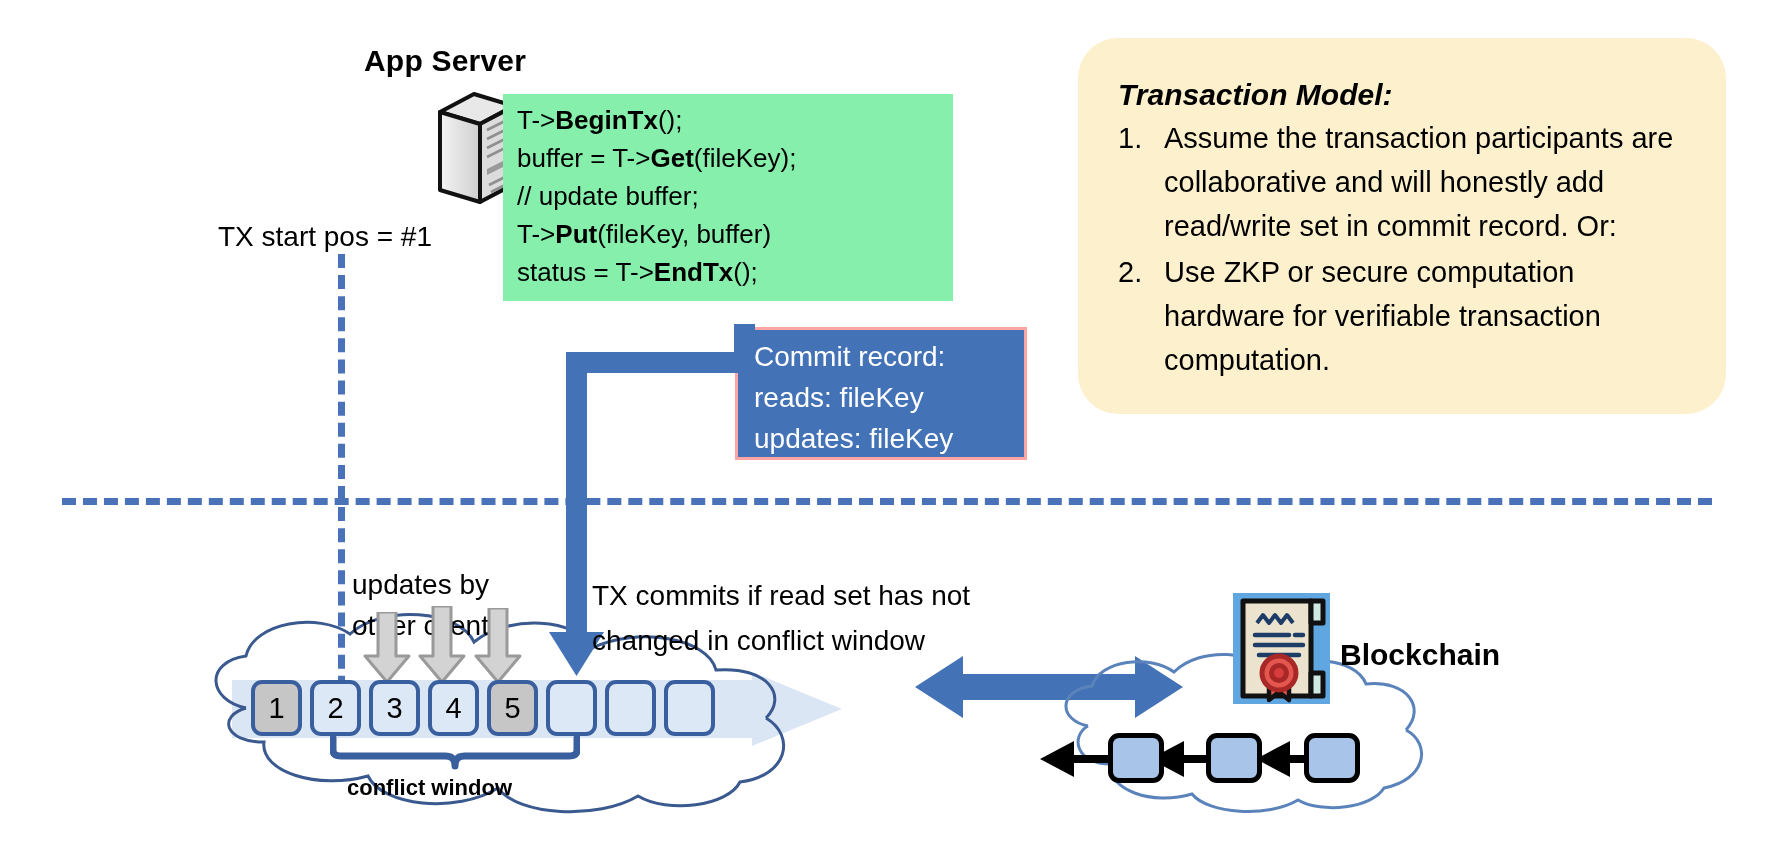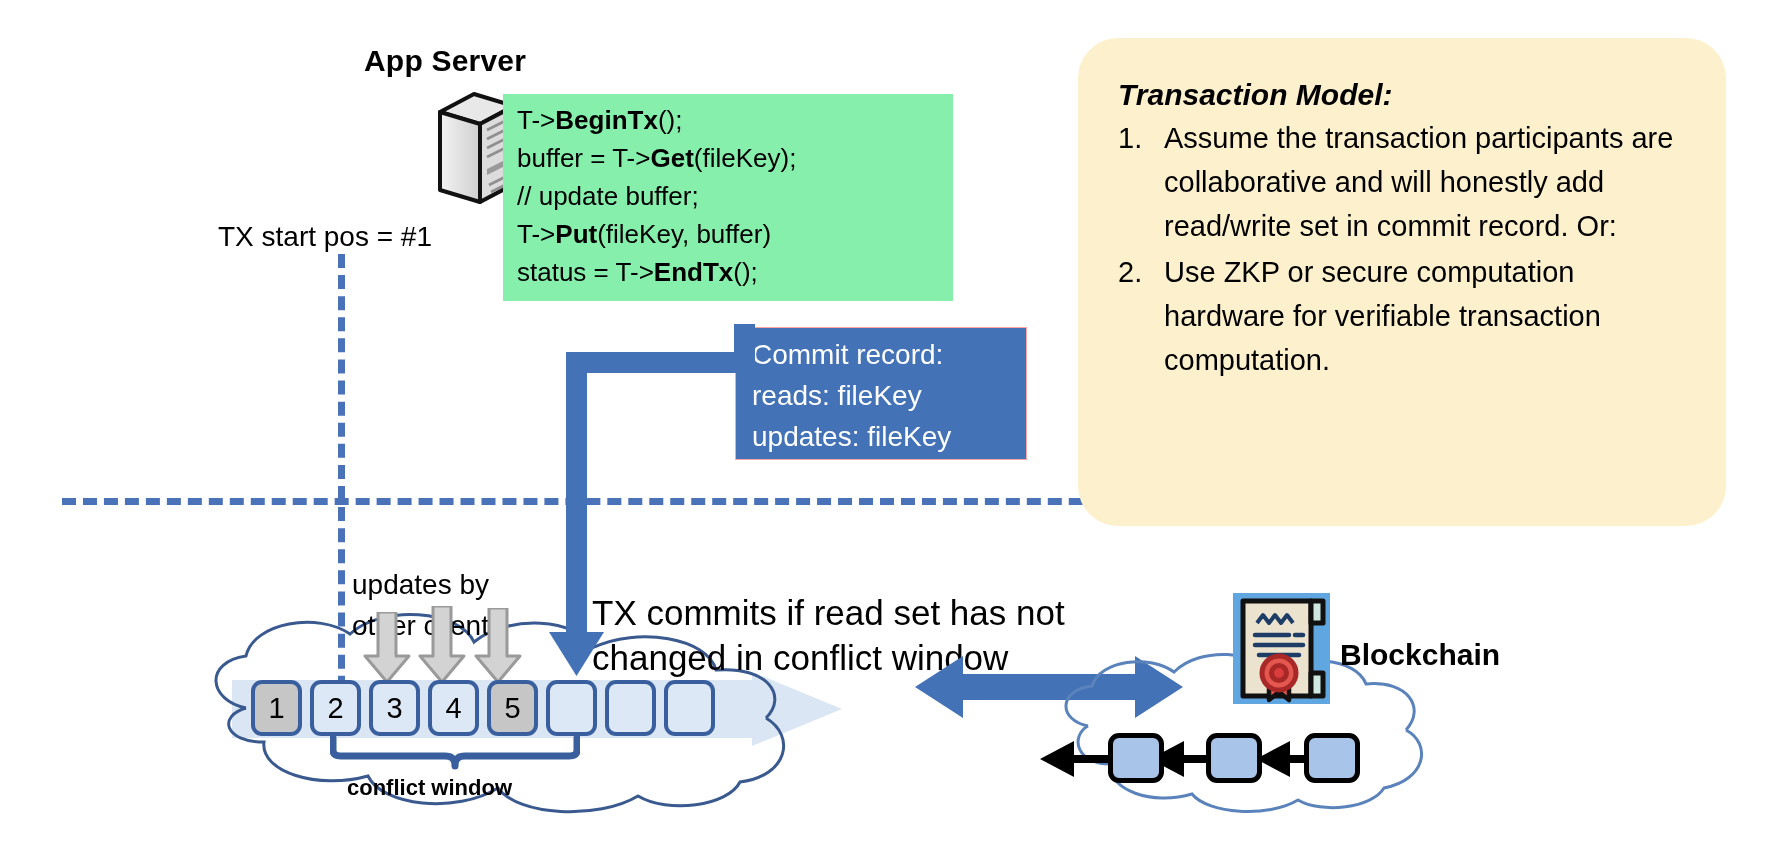--- a/index.html
+++ b/index.html
@@ -73,35 +73,35 @@
     left: 62px; top: 498px;
     width: 1650px; height: 0;
     border-top: 7px dashed #4a72b8;
   }
 
   
   #commit-record {
     left: 735px; top: 327px;
     width: 292px; height: 133px;
     background: #4472b6;
-    border: 1px solid #fca5a5;
+    border: 3px solid #fca5a5;
     box-sizing: border-box;
     padding: 6px 0 0 16px;
   }
   #commit-record div {
     color: #ffffff;
     font-size: 28px;
     line-height: 41px;
     white-space: nowrap;
   }
 
   
   #transaction-model {
     left: 1078px; top: 38px;
-    width: 648px; height: 488px;
+    width: 648px; height: 376px;
     background: #fdf0cd;
     border-radius: 40px;
     box-sizing: border-box;
     padding: 40px 26px 0 40px;
   }
   #tm-title {
     font-size: 30px;
     font-style: italic;
     font-weight: bold;
     margin-bottom: 4px;
@@ -116,22 +116,22 @@
   .tm-text { flex: 1; }
 
   
   #updates-label {
     left: 352px; top: 520px;
     font-size: 28px;
     line-height: 41px;
     margin-top: 44px;
   }
   #tx-commits-label {
-    left: 592px; top: 590px;
-    font-size: 35px;
+    left: 592px; top: 573px;
+    font-size: 28px;
     line-height: 45px;
   }
   #conflict-window-label {
     left: 347px; top: 775px;
     font-size: 22px;
     font-weight: bold;
     white-space: nowrap;
   }
   #blockchain-label {
     left: 1340px; top: 638px;

